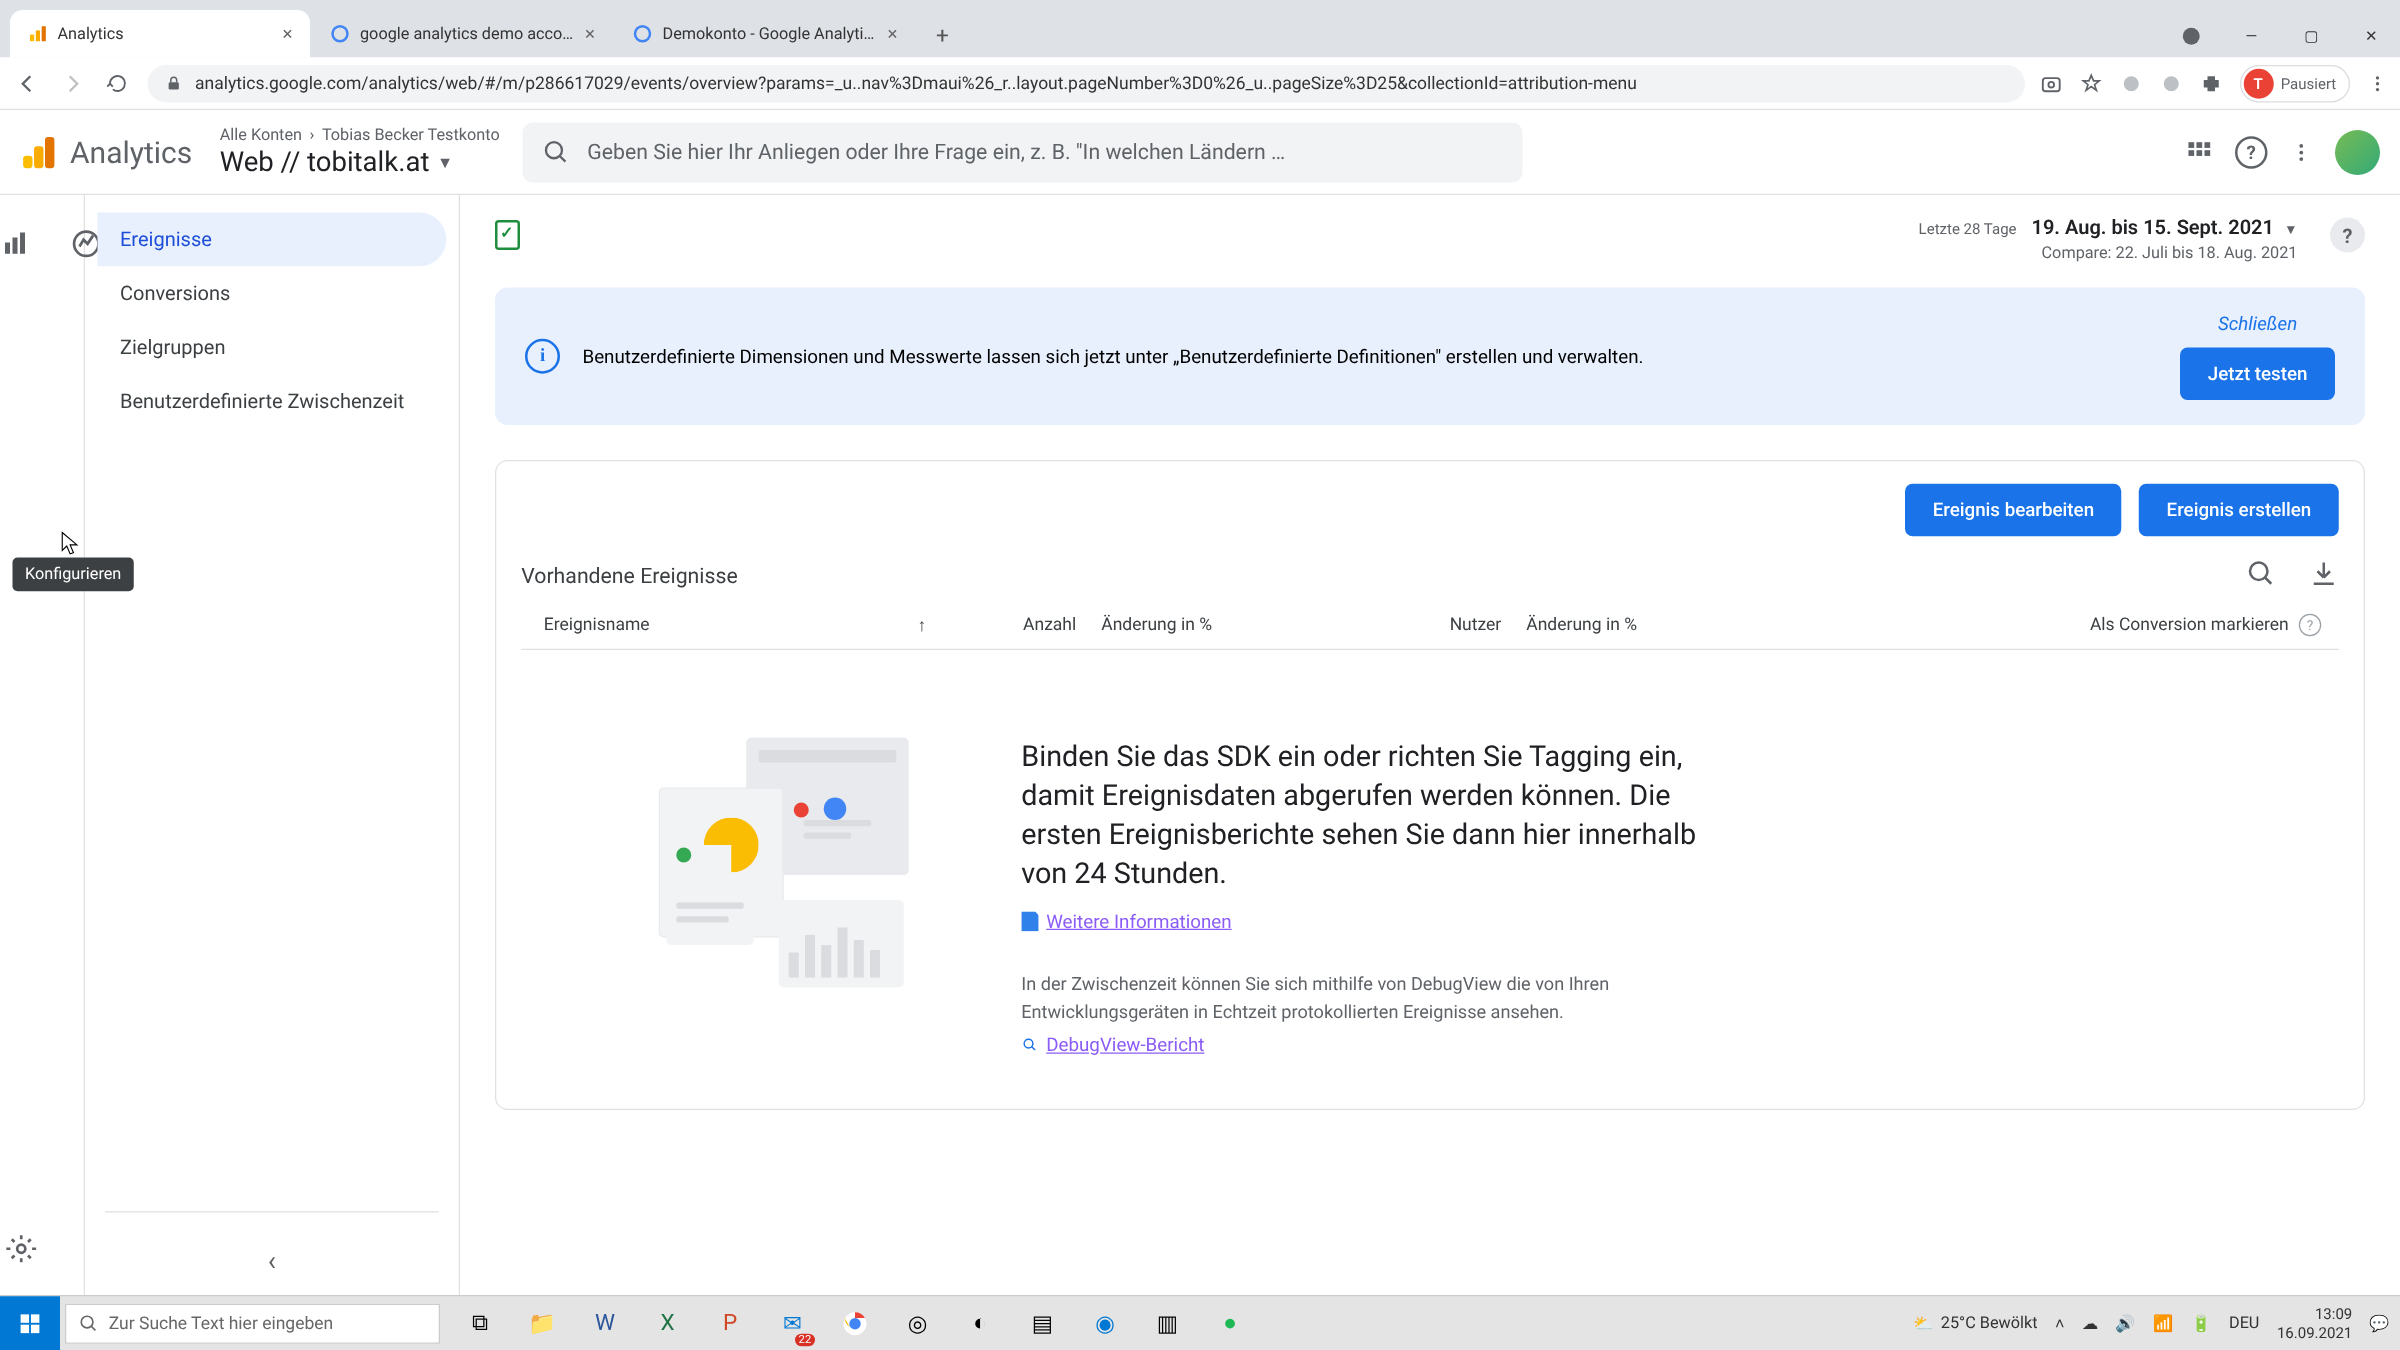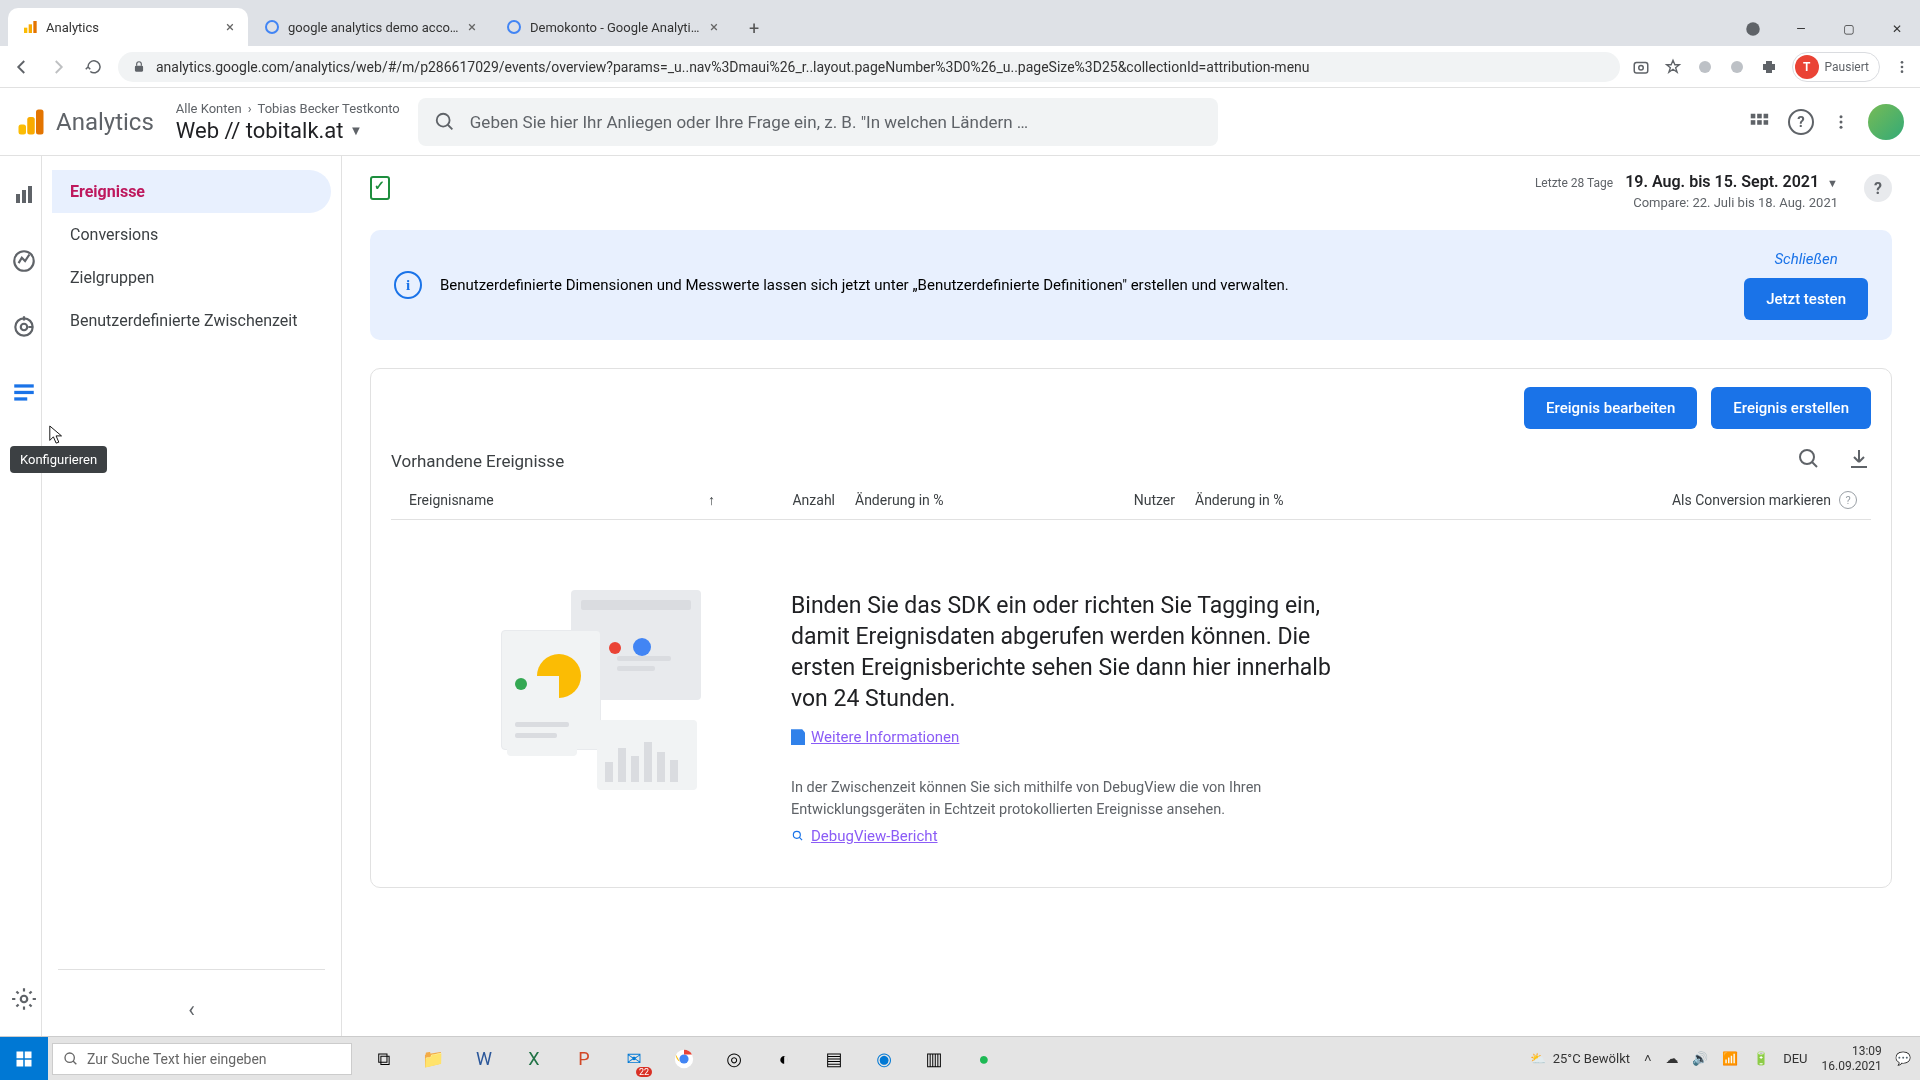--- a/index.html
+++ b/index.html
@@ -32,30 +32,30 @@
 .ga-account { display:flex; flex-direction:column; gap:2px; margin-left:4px; }
 .ga-breadcrumb { font-size:13px; color:#5f6368; display:flex; gap:6px; align-items:center; }
 .ga-property { font-size:22px; color:#202124; display:flex; align-items:center; gap:6px; }
 .ga-search { flex:1; max-width:800px; height:48px; background:#f1f3f4; border-radius:8px; display:flex; align-items:center; padding:0 16px; gap:14px; color:#5f6368; font-size:17px; }
 .ga-header-icons { margin-left:auto; display:flex; align-items:center; gap:18px; color:#5f6368; }
 .icon-circle { width:26px; height:26px; border:2px solid #5f6368; border-radius:50%; display:flex; align-items:center; justify-content:center; font-size:15px; font-weight:bold; }
 .avatar-sm { width:36px; height:36px; border-radius:50%; background:linear-gradient(135deg,#7b5,#3a7); }
 
 
 .ga-body { display:flex; height:calc(100% - 46px - 42px - 68px - 44px); }
-.iconrail { width:42px; border-right:1px solid #e1e1e1; display:flex; flex-direction:column; align-items:flex-end; padding-top:22px; gap:32px; color:#5f6368; position:relative; }
+.iconrail { width:68px; border-right:1px solid #e1e1e1; display:flex; flex-direction:row; align-items:flex-start; padding-top:22px; gap:32px; color:#5f6368; position:relative; }
 .iconrail .rail-item { width:34px; height:34px; display:flex; align-items:center; justify-content:center; border-radius:4px; }
 .iconrail .rail-item.active { color:#1a73e8; }
 .iconrail .settings-bottom { position:absolute; bottom:20px; }
 .tooltip { position:absolute; left:10px; top:290px; background:#3c4043; color:#fff; font-size:13px; padding:6px 10px; border-radius:4px; z-index:10; }
 .cursor { position:absolute; left:48px; top:268px; z-index:11; }
 
 .subnav { width:300px; border-right:1px solid #e1e1e1; padding:14px 10px; position:relative; }
 .subnav-item { padding:12px 18px; font-size:16px; color:#3c4043; border-radius:0 22px 22px 0; cursor:pointer; }
-.subnav-item.active { background:#e8f0fe; color:#be185d; font-weight:700; }
+.subnav-item.active { background:#e8f0fe; color:#1d4ed8; font-weight:400; }
 .subnav .collapse { position:absolute; bottom:14px; left:50%; transform:translateX(-50%); color:#5f6368; font-size:22px; }
 .subnav hr { border:none; border-top:1px solid #e0e0e0; margin:10px 8px; position:absolute; bottom:56px; left:8px; right:8px; }
 
 .content { flex:1; padding:16px 28px; overflow:auto; }
 .content-top { display:flex; align-items:flex-start; gap:14px; }
 .clipboard-icon { width:20px; height:24px; border:2px solid #1e8e3e; border-radius:3px; position:relative; margin-top:4px; }
 .clipboard-icon:after { content:"✓"; color:#1e8e3e; position:absolute; top:0; left:2px; font-size:13px; font-weight:bold; }
 
 .date-block { margin-left:auto; text-align:right; }
 .date-label { font-size:12px; color:#5f6368; display:inline; }

